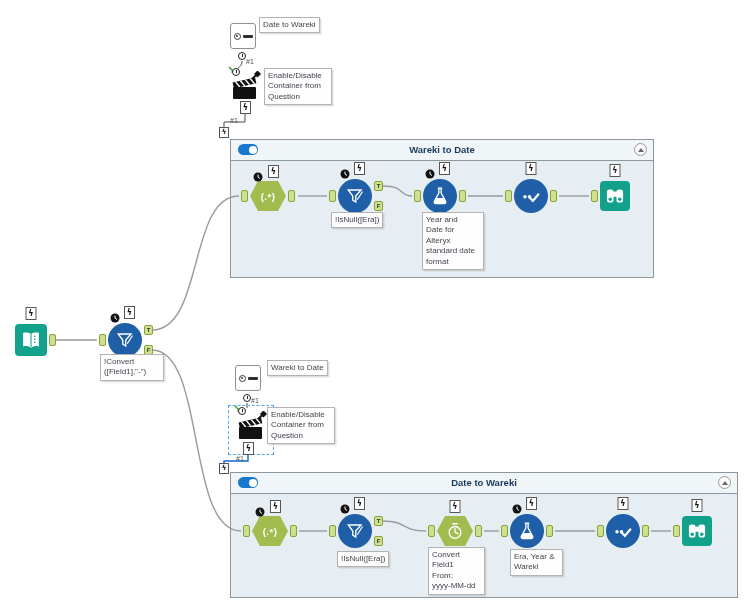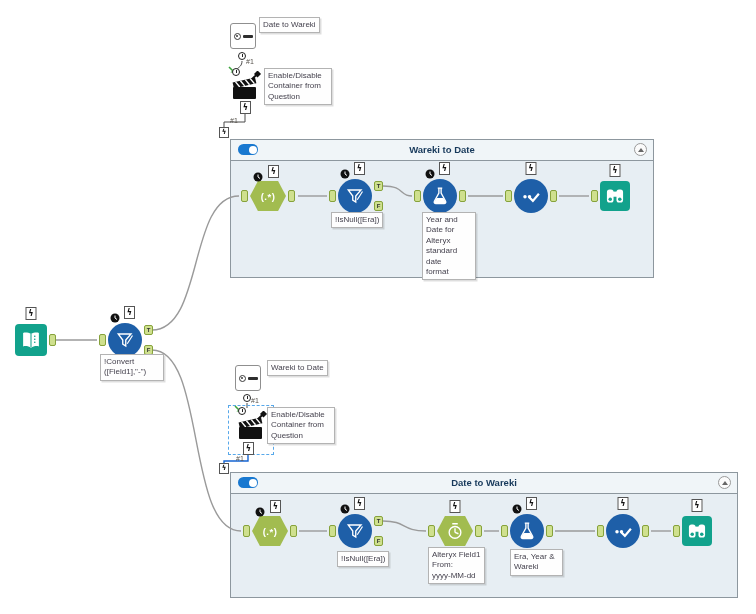--- a/index.html
+++ b/index.html
@@ -217,21 +217,21 @@
     <span class="clock" style="top:-14px;left:2px;">
       <svg width="10" height="10" viewBox="0 0 10 10">
           <circle cx="5" cy="5" r="4.5" fill="#111"></circle>
           <path d="M5 2.5 V5 L7 6.5" stroke="#fff" stroke-width="1" fill="none"></path>
         </svg>
     </span>
     <span class="bolt" style="top:-17px;left:16px;">ϟ</span>
     <span class="anchor a-in"></span>
     <span class="anchor a-out"></span>
   </div>
-  <div class="annotation" style="left:422px;top:212px;width:54px;">Year and
+  <div class="annotation" style="left:422px;top:212px;width:62px;">Year and
 Date for Alteryx
 standard date
 format</div>
 
   <div class="tool" style="left:514px;top:179px;width:34px;height:34px;">
     <div class="tbody circle">
       <svg width="24" height="24" viewBox="0 0 32 32">
         <circle cx="8" cy="17" r="2.3" fill="#fff"></circle>
           <circle cx="14" cy="17" r="2.3" fill="#fff"></circle>
         <path d="M14 18 l4.5 4.5 l8 -9.5" stroke="#fff" stroke-width="3" fill="none"></path>
@@ -330,21 +330,21 @@
       <svg width="22" height="22" viewBox="0 0 32 32">
         <circle cx="16" cy="18" r="8.5" fill="none" stroke="#fff" stroke-width="2"></circle>
         <path d="M16 18 V12 M16 18 L21 20" stroke="#fff" stroke-width="2" fill="none"></path>
         <path d="M12 5.5 h8" stroke="#fff" stroke-width="2.4"></path>
       </svg>
     </div>
     <span class="bolt" style="top:-16px;left:50%;transform:translateX(-50%);">ϟ</span>
     <span class="anchor a-in"></span>
     <span class="anchor a-out"></span>
   </div>
-  <div class="annotation" style="left:428px;top:547px;width:57px;">Alteryx Field1
+  <div class="annotation" style="left:428px;top:547px;width:57px;">Convert Field1
 From:
 yyyy-MM-dd</div>
 
   <div class="tool" style="left:510px;top:514px;width:34px;height:34px;">
     <div class="tbody circle">
       <svg width="24" height="24" viewBox="0 0 32 32">
         <path d="M13 5.5 h6 M14.5 5.5 v6.5 L8.5 23 a2.2 2.2 0 0 0 2 3.2 h11 a2.2 2.2 0 0 0 2 -3.2 L17.5 12 V5.5" fill="none" stroke="#fff" stroke-width="1.8"></path>
         <path d="M11.5 18.5 h9 l3 5 a1.4 1.4 0 0 1 -1.2 2.2 H9.7 a1.4 1.4 0 0 1 -1.2 -2.2 Z" fill="#fff"></path>
       </svg>
     </div>

